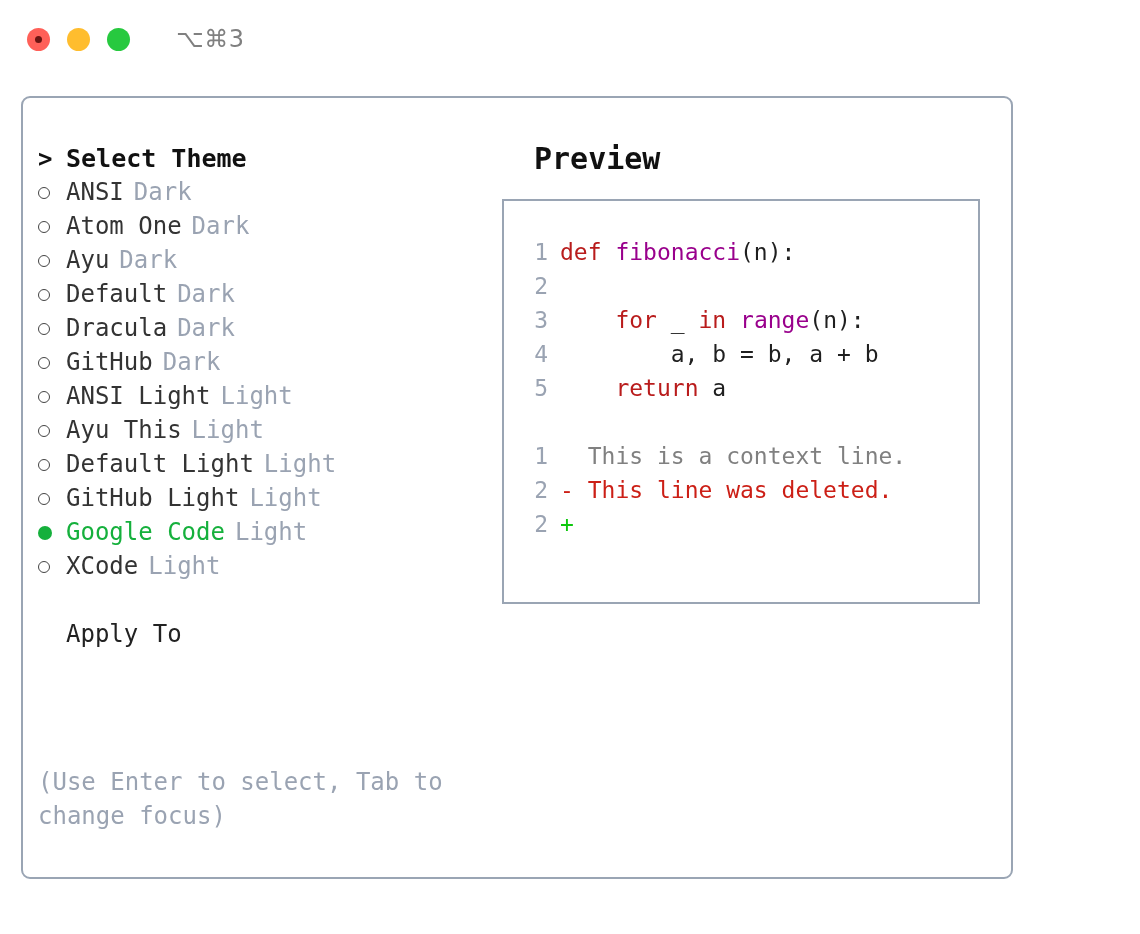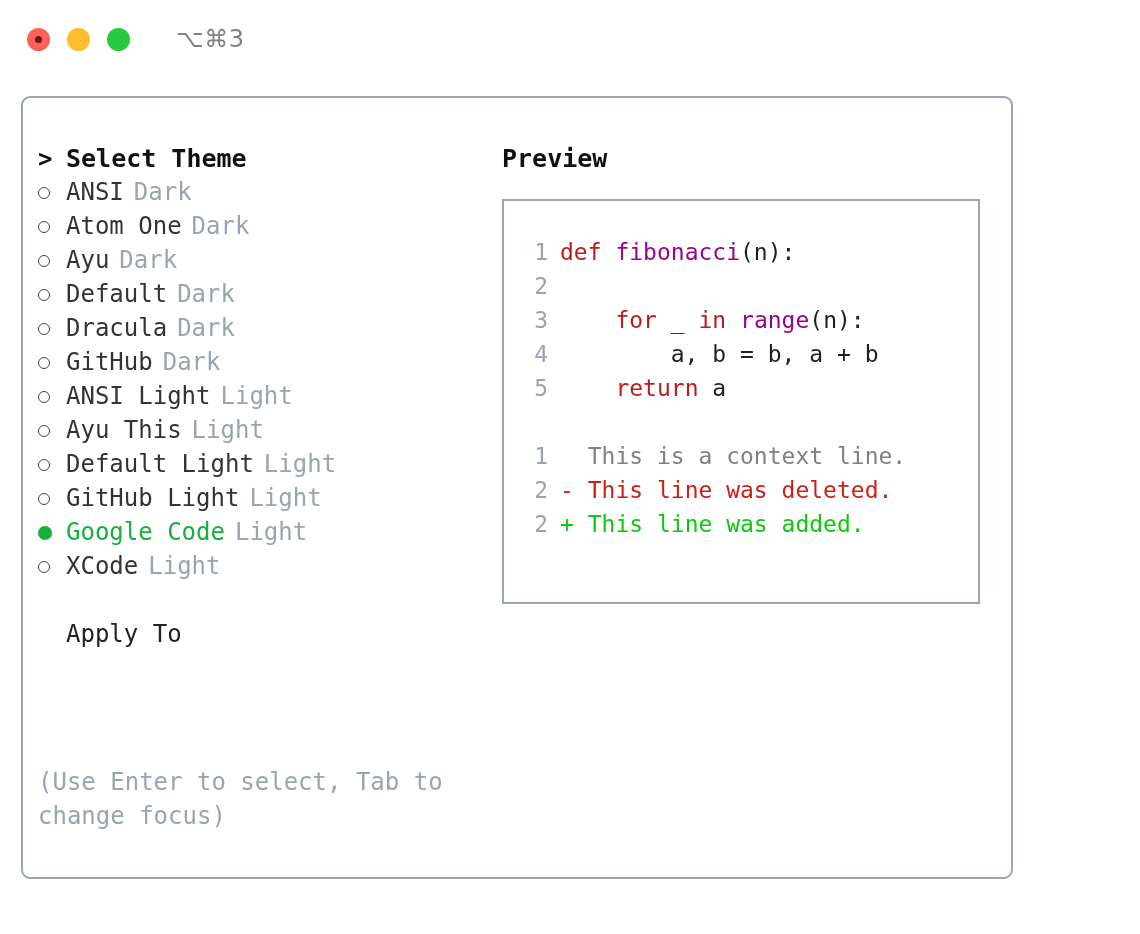--- a/index.html
+++ b/index.html
@@ -158,25 +158,26 @@
   }
 
   
   .right-col {
     position: absolute;
     left: 479px;
     top: 46px;
     width: 490px;
   }
   .preview-title {
-    font-size: 25px;
+    font-size: 30px;
     font-weight: bold;
     color: #111111;
     height: 34px;
     line-height: 30px;
+    margin-left: 32px;
   }
   .code-panel {
     margin-top: 21px;
     width: 478px;
     height: 405px;
     border: 2px solid #9aa5b4;
     box-sizing: border-box;
     background: #ffffff;
     padding: 38px 0 0 16px;
   }
@@ -267,20 +268,20 @@
               <div class="code-line"><span class="lineno">1</span><span class="code-text"><span class="tok-kw">def </span><span class="tok-fn">fibonacci</span><span class="tok-plain">(n):</span></span></div>
               <div class="code-line"><span class="lineno">2</span></div>
               <div class="code-line"><span class="lineno">3</span><span class="code-text"><span class="tok-plain">    </span><span class="tok-kw">for</span><span class="tok-plain"> _ </span><span class="tok-kw">in</span><span class="tok-plain"> </span><span class="tok-fn">range</span><span class="tok-plain">(n):</span></span></div>
               <div class="code-line"><span class="lineno">4</span><span class="code-text"><span class="tok-plain">        a, b = b, a + b</span></span></div>
               <div class="code-line"><span class="lineno">5</span><span class="code-text"><span class="tok-plain">    </span><span class="tok-kw">return</span><span class="tok-plain"> a</span></span></div>
             </div>
           <div class="gap-line"></div>
           <div id="diff-lines">
               <div class="code-line"><span class="lineno">1</span><span class="diff-context">  </span><span class="diff-context">This is a context line.</span></div>
               <div class="code-line"><span class="lineno">2</span><span class="diff-del">- </span><span class="diff-del">This line was deleted.</span></div>
-              <div class="code-line"><span class="lineno">2</span><span class="diff-add">+ </span><span class="diff-add">This line was added.</span></div>
+              <div class="code-line"><span class="lineno">2</span><span class="diff-add">+ </span></div>
             </div>
         </div>
       </div>
 
     </div>
   </div>
 </div>
 
 </body></html>

